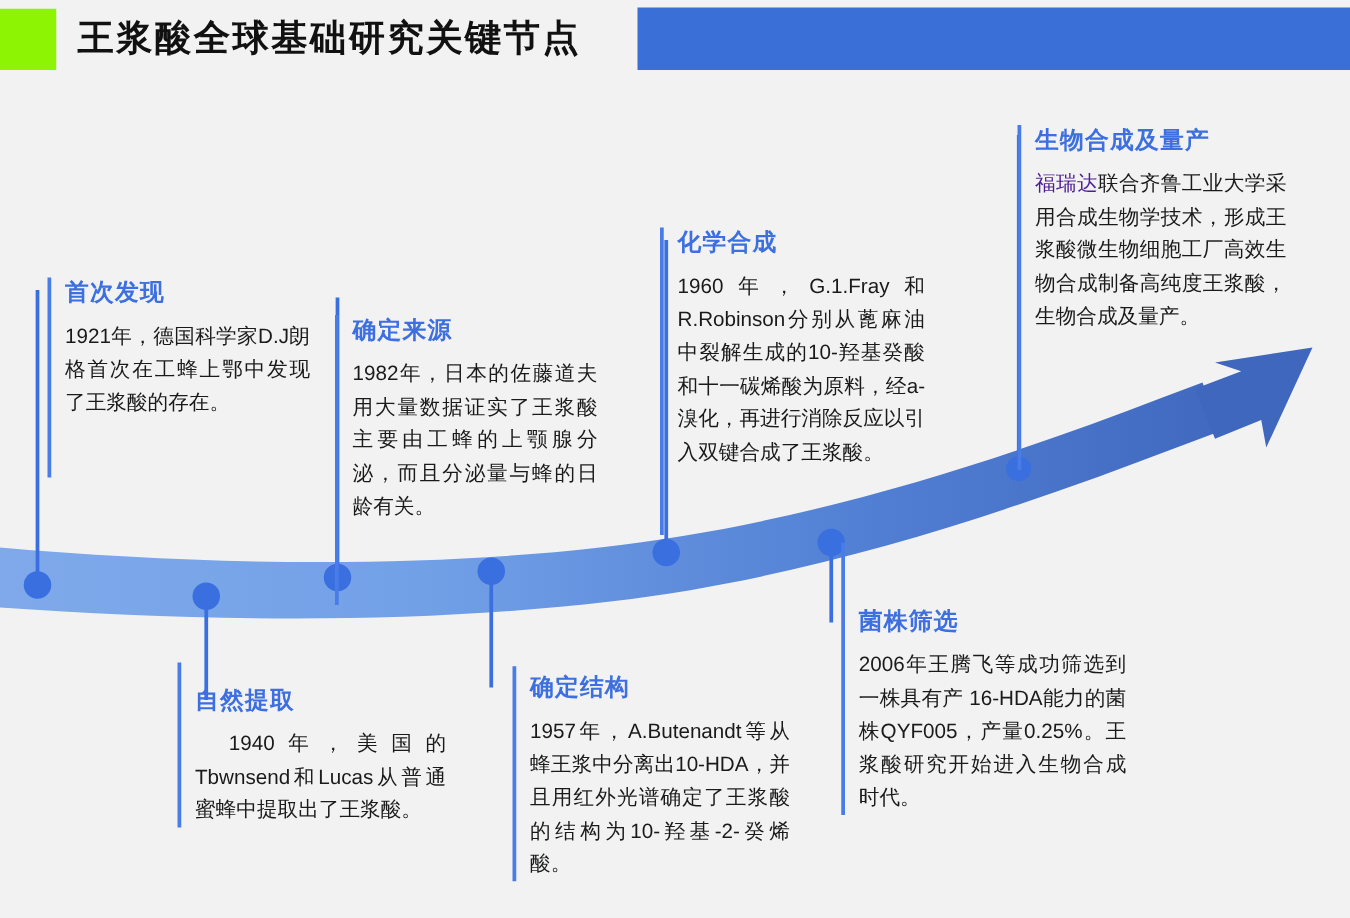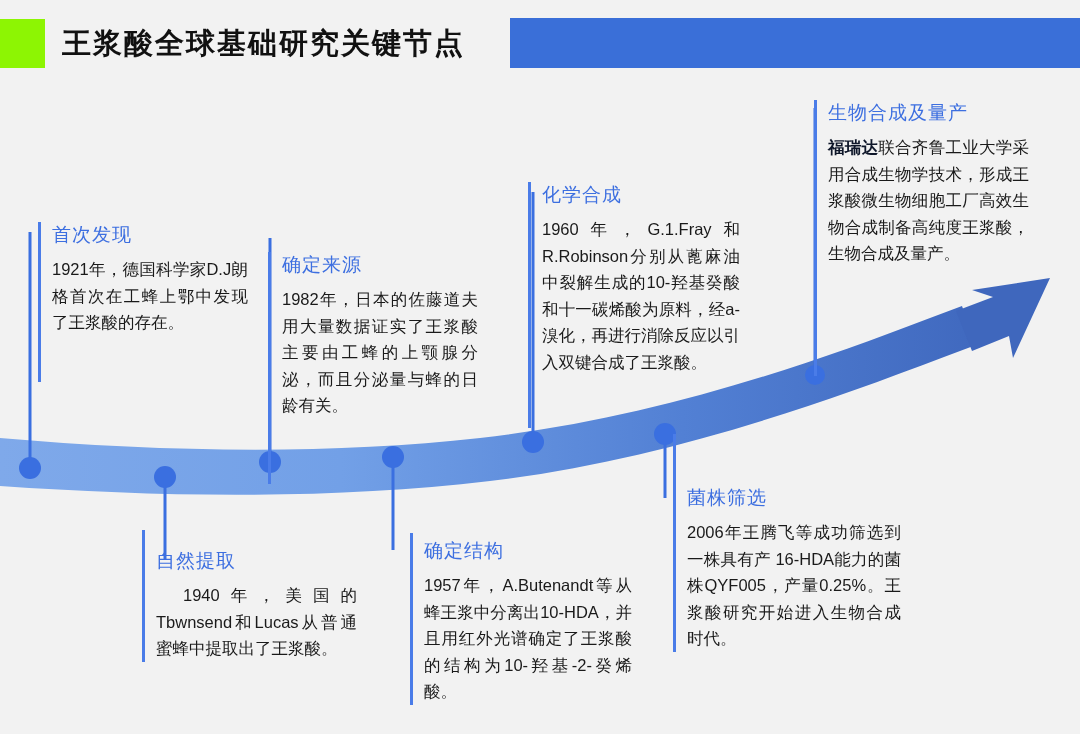--- a/index.html
+++ b/index.html
@@ -12,21 +12,21 @@
     background: #f2f2f2;
     font-family: "Liberation Sans", "DejaVu Sans", sans-serif;
     overflow: hidden;
     position: relative;
   }
 
   
   #header {
     position: absolute;
     left: 0;
-    top: 12px;
+    top: 0;
     width: 981px;
     height: 62px;
     font-family: Liberation Serif, serif;
   }
   .hdr-green {
     position: absolute;
     left: 0;
     top: 7px;
     width: 45px;
     height: 49px;
@@ -72,38 +72,37 @@
     left: 0;
     top: 0;
     width: 3px;
     background: #4a7ce8;
   }
   .node-inner {
     padding-left: 14px;
   }
   .node-title {
     font-size: 19px;
-    font-weight: normal;
+    font-weight: bold;
     color: #3d6fe0;
     letter-spacing: 1px;
     line-height: 26px;
     margin: 0 0 8px 0;
     white-space: nowrap;
   }
   .node-body {
     font-size: 16.5px;
     color: #1a1a1a;
     line-height: 26.5px;
     text-align: justify;
     text-justify: inter-ideograph;
     margin: 0;
   }
   .node-body .hl {
-    color: #0f172a;
-    font-weight: bold;
+    color: #4c1d95;
   }
 
   
   #node-first-discovery  { left: 38px;  top: 222px; width: 210px; }
   #node-first-discovery .node-bar { height: 160px; }
 
   #node-confirm-source   { left: 268px; top: 228px; width: 210px; margin-top: 24px; }
   #node-confirm-source .node-bar { height: 232px; }
 
   #node-chem-synth       { left: 528px; top: 182px; width: 212px; }

